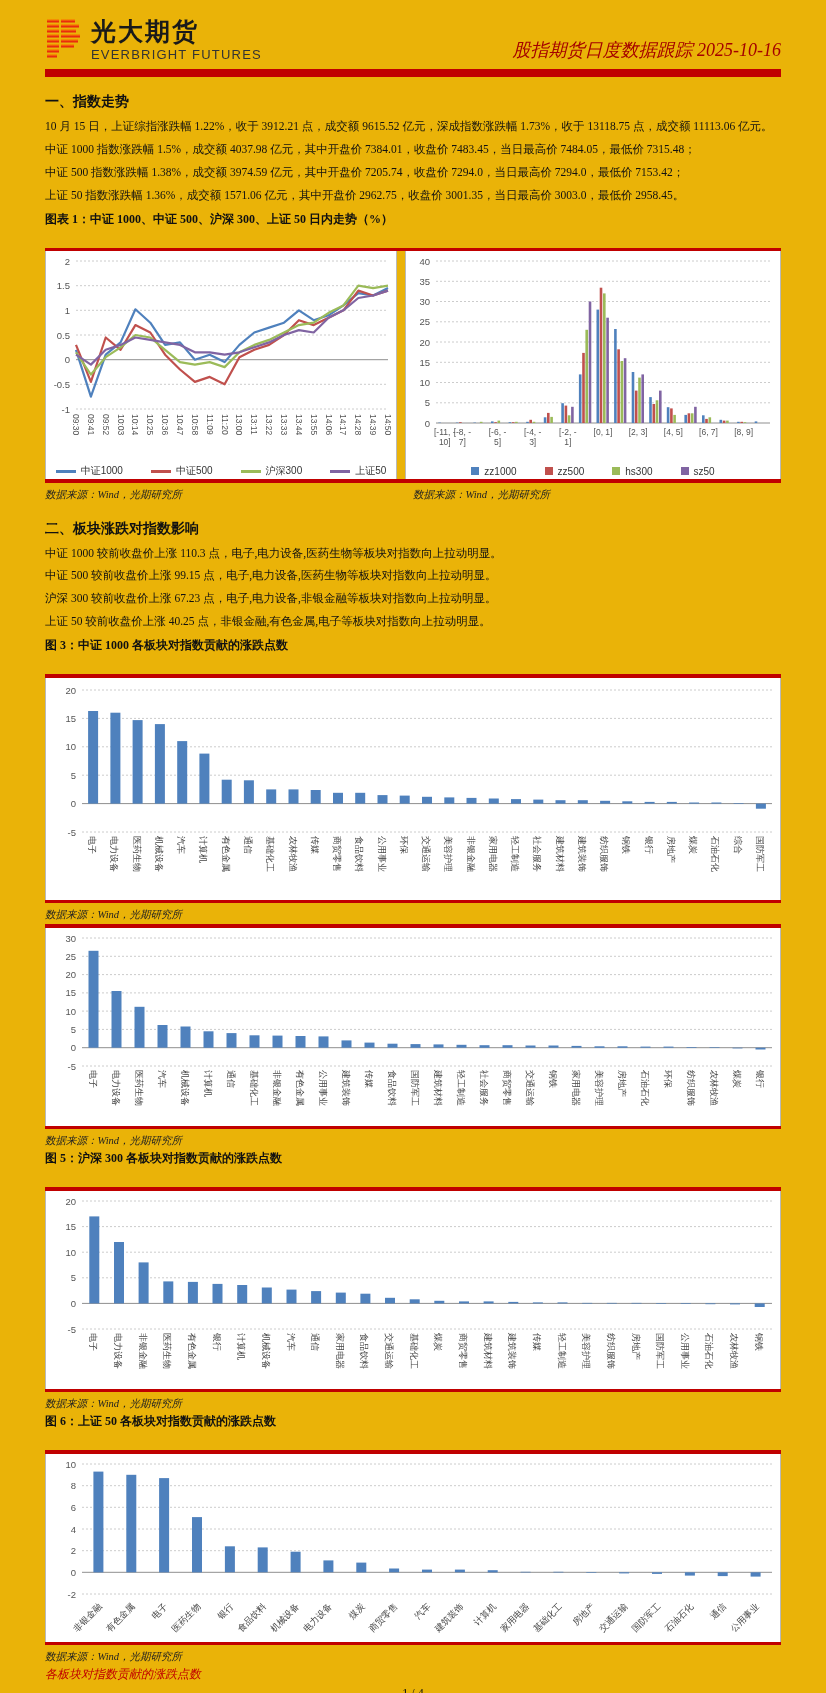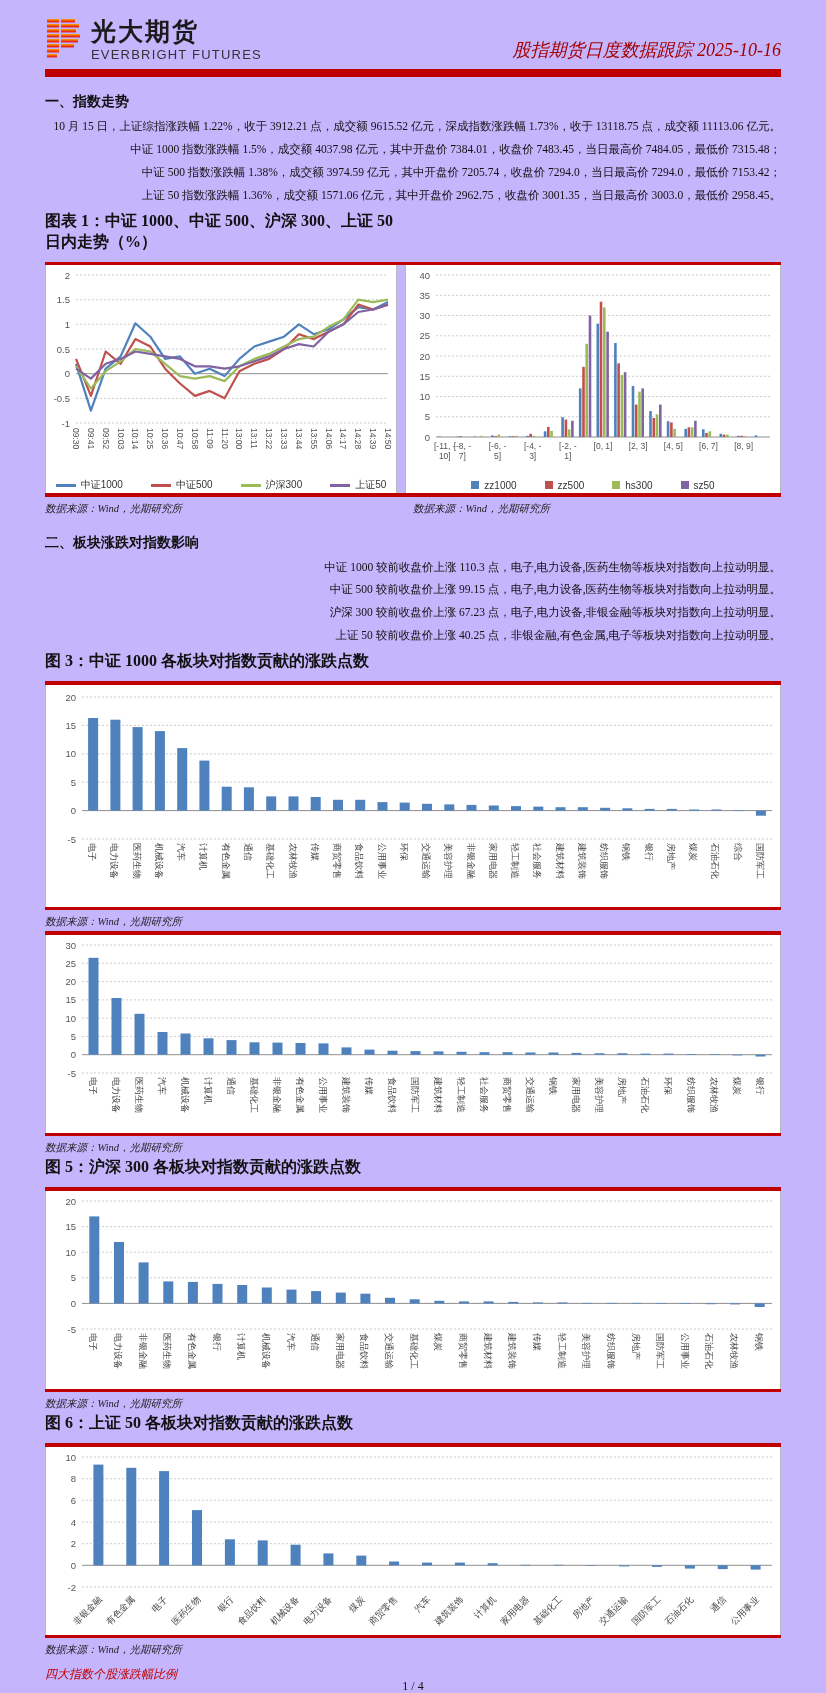--- a/index.html
+++ b/index.html
@@ -1,31 +1,31 @@
 <!DOCTYPE html>
 <html><head>
 <meta charset="utf-8">
 <style>
   html,body{margin:0;padding:0;background:#ffffff;}
-  .page{position:relative;width:826px;height:1693px;overflow:hidden;background:#c4b5fd;
+  .page{position:relative;width:826px;height:1693px;overflow:hidden;background:#eab308;
         font-family:"Liberation Serif","DejaVu Serif",serif;color:#111;}
   .content{width:736px;margin:0 auto;}
   
   .header-row{display:flex;justify-content:space-between;align-items:flex-end;padding-top:16px;}
   .logo-wrap{display:flex;align-items:center;gap:8px;}
   .logo-text .cn{font-size:25px;font-weight:bold;letter-spacing:2px;font-family:"Liberation Sans","DejaVu Sans",sans-serif;color:#1a1a1a;line-height:1;}
   .logo-text .en{font-size:13px;letter-spacing:1.2px;color:#333;font-family:"Liberation Sans","DejaVu Sans",sans-serif;margin-top:3px;}
   .report-title{font-size:18px;font-style:italic;color:#a40000;font-weight:normal;padding-bottom:2px;margin-top:20px;}
   .red-bar{height:8px;background:#c00000;margin-top:5px;}
   
   .sec-heading{font-size:14px;font-weight:bold;margin:16px 0 8px 0;}
-  .para{font-size:11.5px;line-height:1.25;margin:0 0 8.5px 0;text-align:right;}
+  .para{font-size:11.5px;line-height:1.25;margin:0 0 8.5px 0;}
   
   .fig-title-row{display:flex;margin-top:6px;}
-  .fig-title{font-size:16px;font-weight:bold;padding-bottom:9px;}
+  .fig-title{font-size:12px;font-weight:bold;padding-bottom:20px;}
   .fig-title.left{width:360px;}
   .fig-title.right{flex:1;}
   .red-rule{height:3.5px;background:#c00000;}
   .chart-row{display:flex;gap:8px;}
   .chart-box{border:1px solid #b9b9b9;border-top:none;border-bottom:none;background:#fff;box-sizing:border-box;}
   .box-fig1{width:352px;height:228px;}
   .box-fig2{width:376px;height:228px;}
   .box-wide{width:736px;}
   .box-fig3{height:222px;}
   .box-fig4{height:198px;}
@@ -592,14 +592,14 @@
           </svg></div>
       <div class="red-rule"></div>
       <div class="src-row">
           <div class="src">数据来源：Wind，光期研究所</div>
         </div>
     </div>
 
     <div class="footer-page">1 / 4</div>
   </div>
 
-  <div class="disclaimer">四大指数个股涨跌幅比例</div>
+  <div class="disclaimer">各板块对指数贡献的涨跌点数</div>
 </div>
 
 </body></html>

